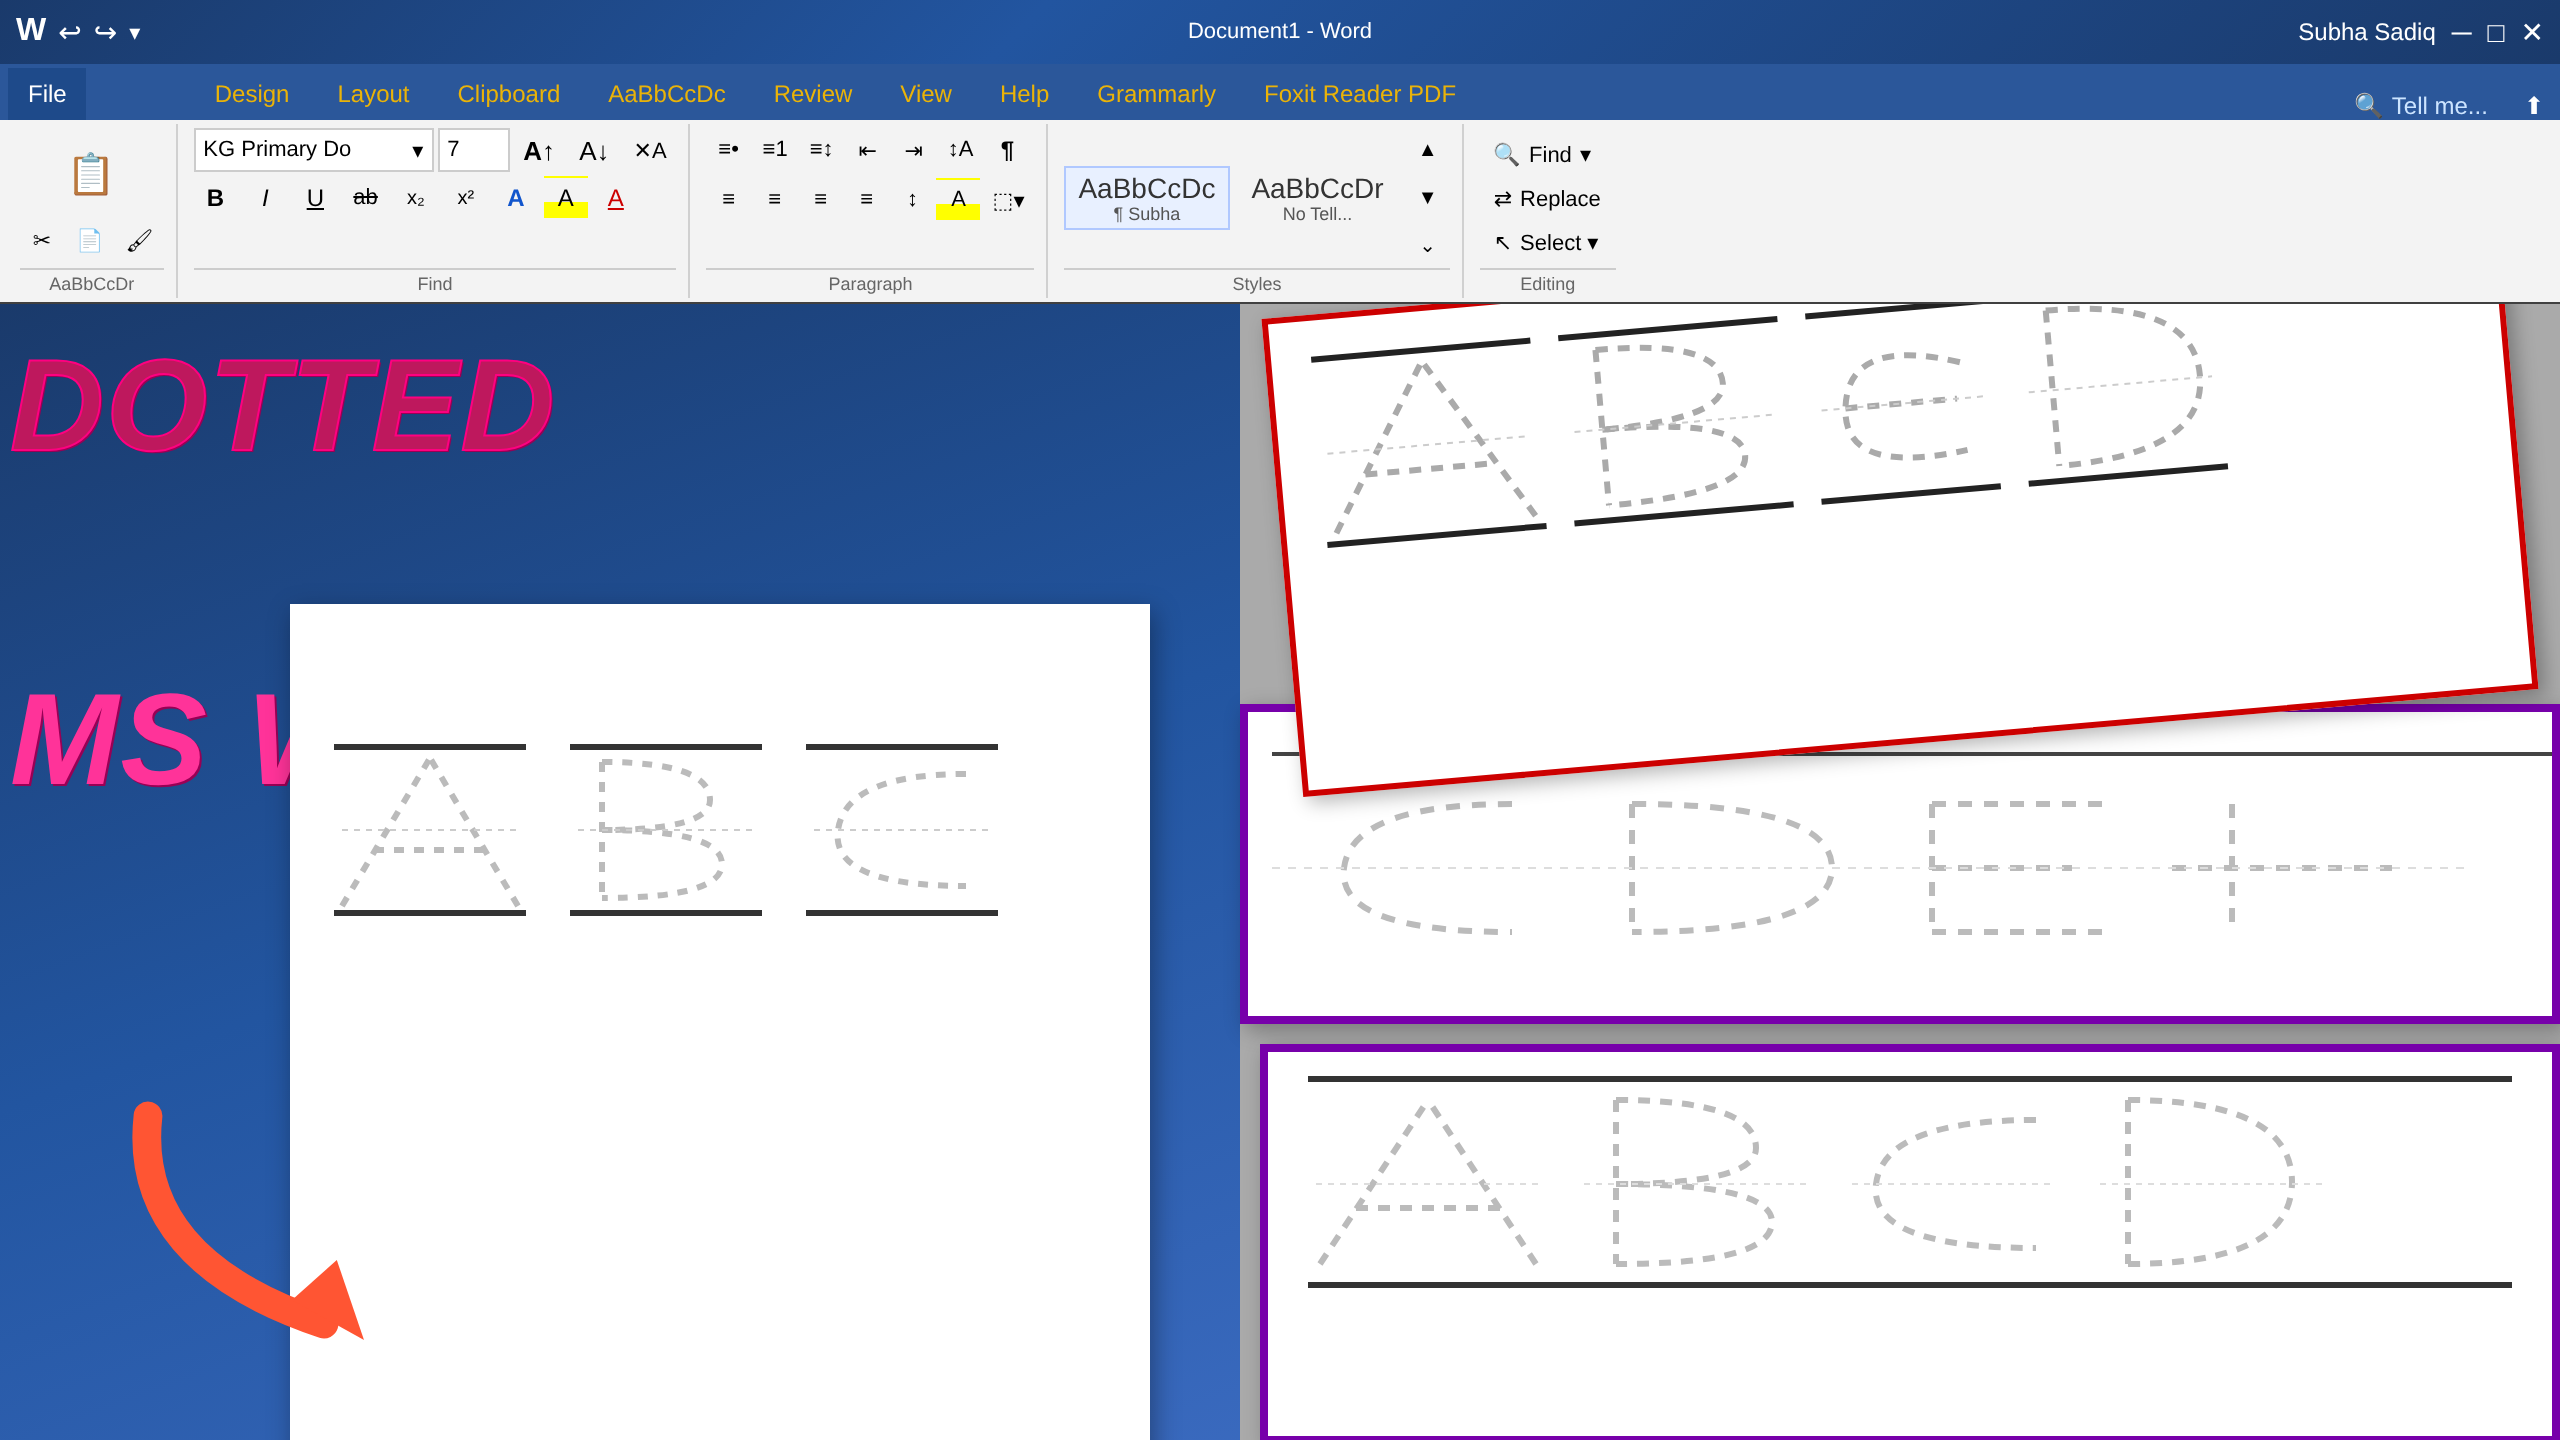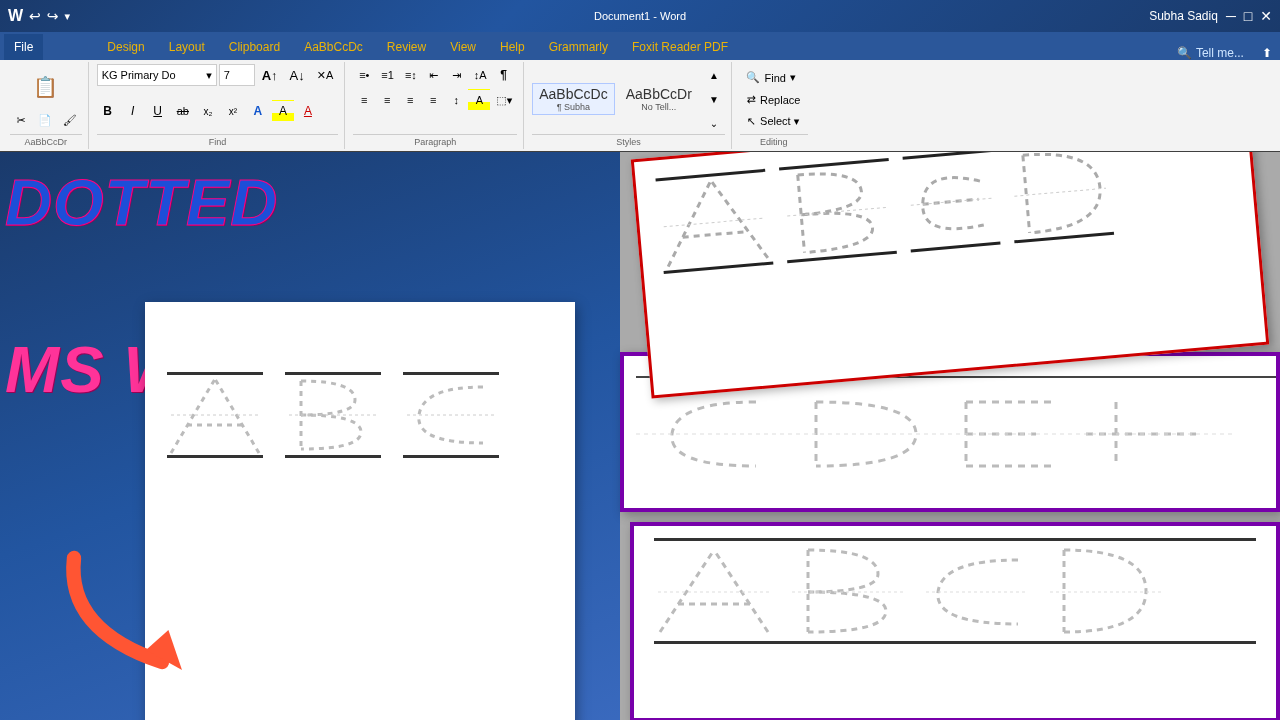--- a/index.html
+++ b/index.html
@@ -328,21 +328,21 @@
             <button class="ribbon-btn" style="font-size:11px;">✂</button>
             <button class="ribbon-btn" style="font-size:11px;">📄</button>
             <button class="ribbon-btn" style="font-size:11px;">🖌</button>
           </div>
         </div>
       </div>
       <div class="ribbon-group-label">AaBbCcDr</div>
     </div>
 
     <div class="ribbon-group" style="min-width:200px;">
-      <div style="display:flex;flex-direction:column;gap:14px;flex:1;">
+      <div style="display:flex;flex-direction:column;gap:2px;flex:1;">
         <div style="display:flex;gap:2px;align-items:center;">
           <div class="font-selector" style="width:120px;">
             <span style="font-size:11px;overflow:hidden;white-space:nowrap;max-width:90px;">KG Primary Do</span>
             <span>▾</span>
           </div>
           <div class="font-selector" style="width:36px;">
             <span>7</span>
           </div>
           <button class="ribbon-btn" style="font-size:13px;font-weight:bold;">A↑</button>
           <button class="ribbon-btn" style="font-size:13px;">A↓</button>
@@ -427,21 +427,21 @@
   </div>
 </div>
 
 <div id="main">
 
   <div id="left-panel">
 
     <div id="thumbnail-bg" style="background: linear-gradient(160deg, #1a3a6b 0%, #2255a0 50%, #3a6abf 100%);"></div>
 
     <div id="overlay-text">
-      <div class="dotted-title" style="position:absolute;top:18px;left:5px;font-size:65px;font-weight:900;color:#1d4ed8;font-style:italic;letter-spacing:1px;text-transform:uppercase;font-family:Impact,Arial Black,sans-serif;text-shadow:1px 1px 0 #990055;">DOTTED</div>
+      <div class="dotted-title" style="position:absolute;top:18px;left:5px;font-size:65px;font-weight:900;color:#be185d;font-style:italic;letter-spacing:1px;text-transform:uppercase;font-family:Impact,Arial Black,sans-serif;text-shadow:1px 1px 0 #990055;">DOTTED</div>
       <div style="position:absolute;top:180px;left:5px;font-size:65px;font-weight:900;color:#ff3399;font-style:italic;letter-spacing:1px;text-transform:uppercase;font-family:Impact,Arial Black,sans-serif;text-shadow:1px 1px 0 #990055;">MS WORD</div>
     </div>
 
     <div id="word-doc">
 
       <div style="padding: 30px 20px 10px 20px;">
 
         <div style="display:flex;gap:18px;align-items:flex-end;margin-top:40px;">
 
           <div style="display:flex;flex-direction:column;align-items:center;position:relative;width:100px;">

